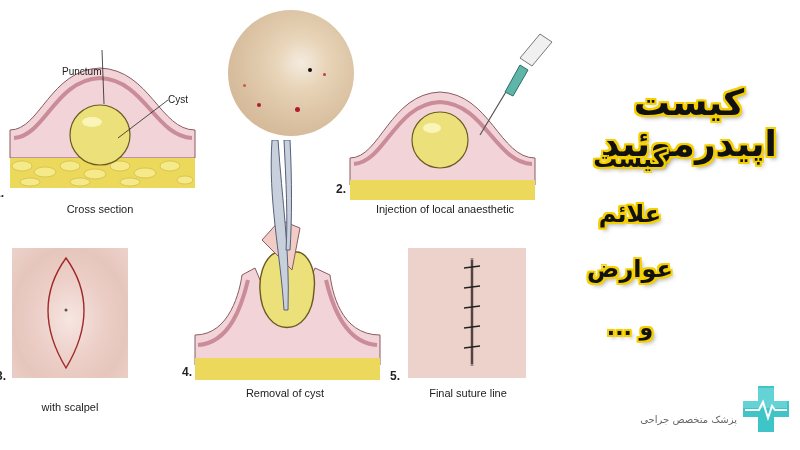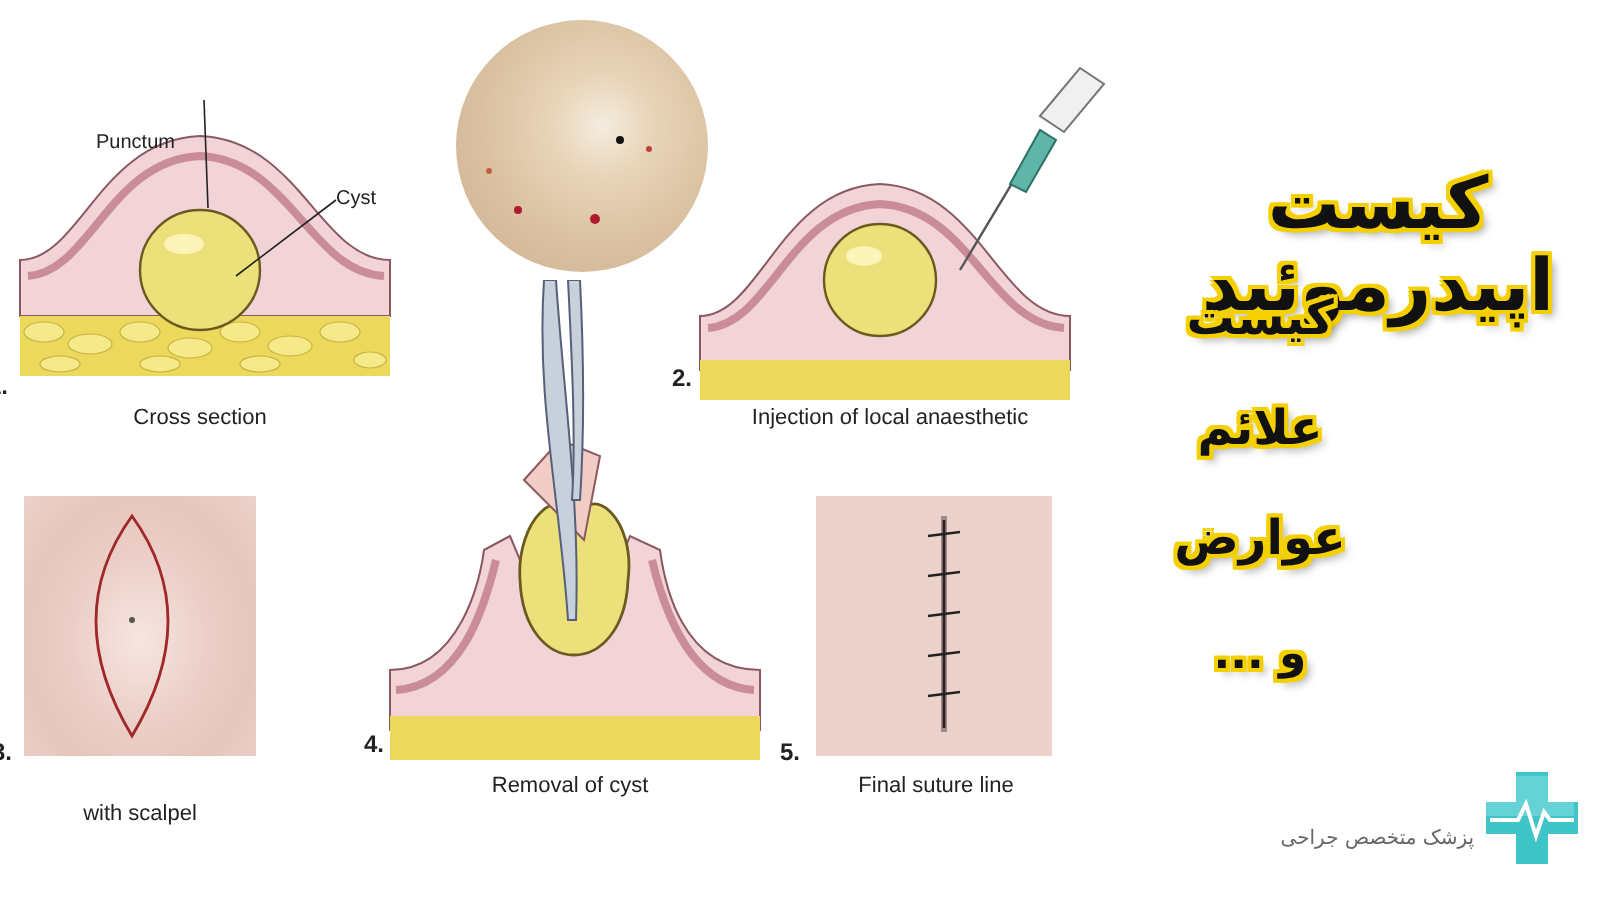--- a/index.html
+++ b/index.html
@@ -30,21 +30,21 @@
         <ellipse cx="185" cy="150" rx="8" ry="4"></ellipse>
         <ellipse cx="30" cy="152" rx="10" ry="4"></ellipse>
       <ellipse cx="80" cy="152" rx="10" ry="4"></ellipse>
         <ellipse cx="130" cy="152" rx="10" ry="4"></ellipse>
     </g>
     <circle cx="100" cy="105" r="30" fill="#ece07a" stroke="#6a5a20" stroke-width="1.2"></circle>
     <ellipse cx="92" cy="92" rx="10" ry="5" fill="#fff9c8" opacity="0.8"></ellipse>
     <line x1="102" y1="20" x2="104" y2="74" stroke="#222" stroke-width="0.8"></line>
     <line x1="118" y1="108" x2="168" y2="70" stroke="#222" stroke-width="0.8"></line>
   </svg>
-  <span class="lbl" style="left:48px;top:36px;">Punctum</span>
+  <span class="lbl" style="left:62px;top:36px;">Punctum</span>
   <span class="lbl" style="left:168px;top:64px;">Cyst</span>
   <span class="num" style="left:-6px;top:156px;">1.</span>
   <span class="cap" style="left:40px;top:172px;width:120px;">Cross section</span>
 </div>
 
 <div class="abs" style="left:228px;top:10px;width:126px;height:126px;border-radius:50%;background:radial-gradient(circle at 58% 42%, #f4ece0 0%, #e8d4b8 25%, #d9c0a0 60%, #cdb08e 100%);">
   <span class="abs" style="left:80px;top:58px;width:4px;height:4px;border-radius:50%;background:#111;"></span>
   <span class="abs" style="left:67px;top:97px;width:5px;height:5px;border-radius:50%;background:#b01a30;"></span>
   <span class="abs" style="left:29px;top:93px;width:4px;height:4px;border-radius:50%;background:#b01a30;"></span>
   <span class="abs" style="left:95px;top:63px;width:3px;height:3px;border-radius:50%;background:#c04040;"></span>

